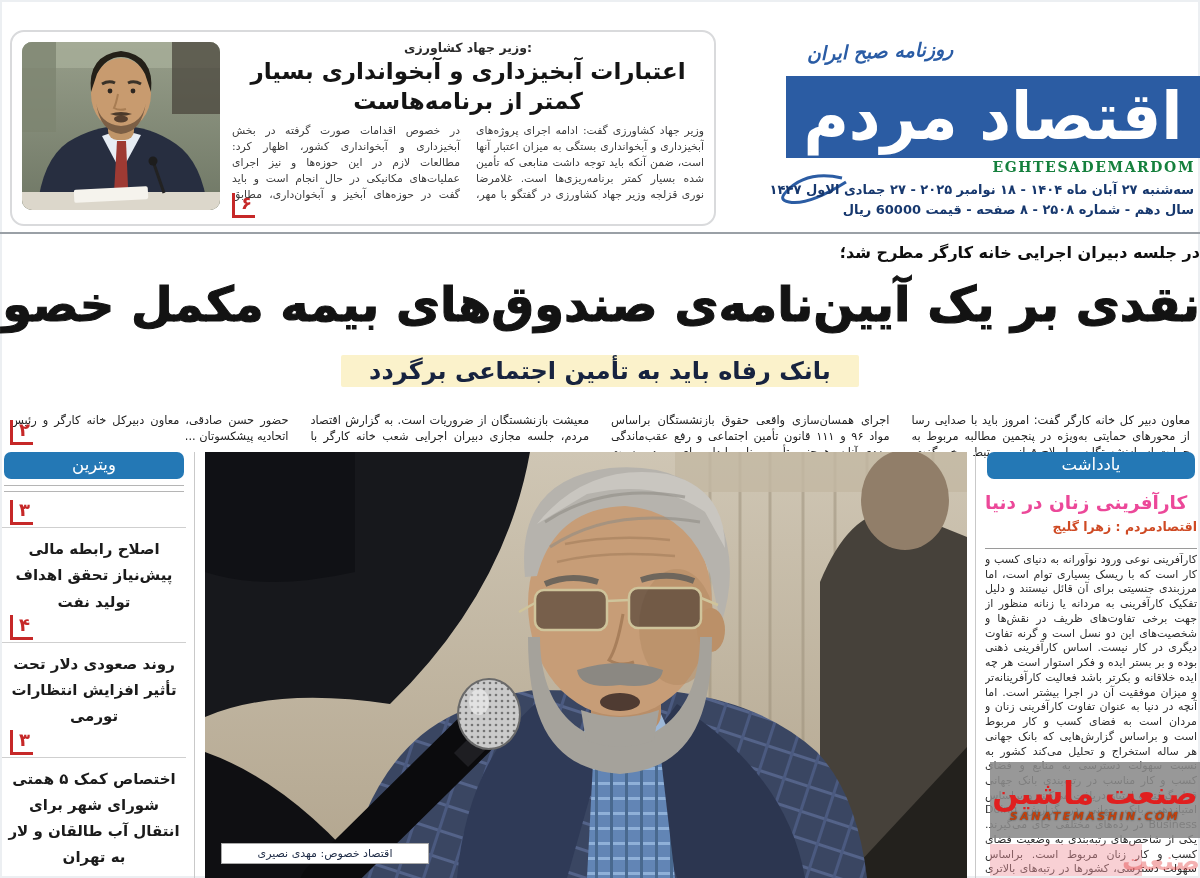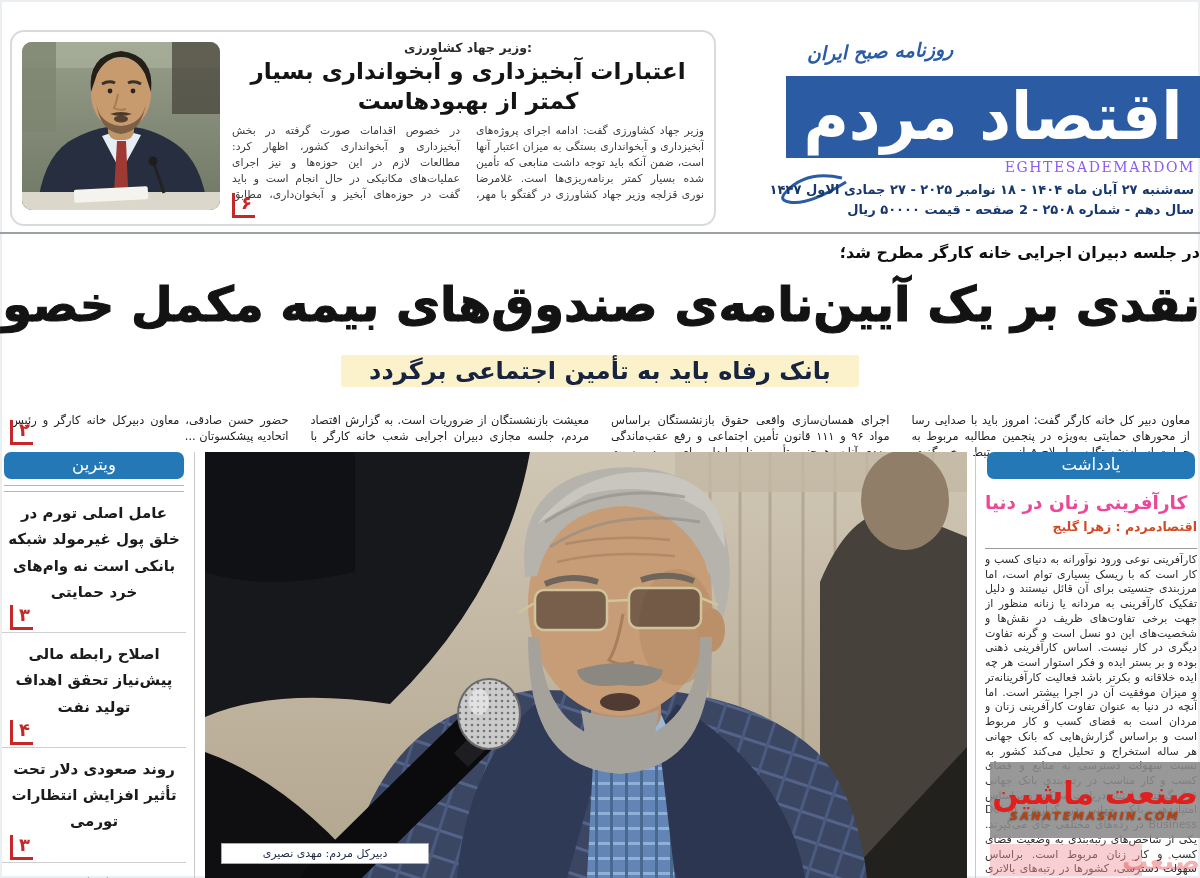--- a/index.html
+++ b/index.html
@@ -21,21 +21,21 @@
   .pmark{display:inline-block;border-left:3px solid #c62828;border-bottom:3px solid #c62828;
          color:#c62828;font-weight:bold;font-size:18px;line-height:1;padding:1px 3px 3px 6px;}
   
   .mast-tagline{position:absolute;top:40px;right:205px;width:230px;text-align:center;color:#2a5ca5;
                 font-size:19px;font-weight:bold;font-style:italic;transform:rotate(-2deg);}
   .mast-band{position:absolute;top:76px;right:0;width:414px;height:82px;background:#2b5ca3;}
   .mast-logo{position:absolute;top:62px;right:0;width:414px;height:108px;display:flex;align-items:center;
              justify-content:center;color:#fff;font-size:62px;font-weight:bold;letter-spacing:-2px;
              transform:scaleY(1.06);white-space:nowrap;}
   .mast-latin{position:absolute;top:159px;right:5px;font-family:"DejaVu Serif",serif;font-size:14px;
-              font-weight:normal;letter-spacing:1.6px;color:#8b5cf6;}
+              font-weight:bold;letter-spacing:1.6px;color:#15803d;}
   .mast-dates{position:absolute;top:180px;right:6px;text-align:right;color:#17386e;font-size:13px;
               font-weight:bold;line-height:1.55;direction:rtl;}
   .mast-swash{position:absolute;top:168px;right:352px;}
   .top-rule{position:absolute;top:232px;left:0;right:0;height:2px;background:#9aa0a6;}
   
   .lead-kicker{position:absolute;top:243px;left:0;width:100%;text-align:right;
                font-size:16px;font-weight:bold;color:#0f0f0f;}
   .lead-headline{position:absolute;top:262px;left:0;width:100%;text-align:center;font-size:48px;
                  font-weight:bold;color:#131313;-webkit-text-stroke:1.1px #131313;line-height:1.75;
                  white-space:nowrap;}
@@ -108,53 +108,52 @@
         <path d="M88,72 Q99,68 110,72 Q99,76 88,72 Z" fill="#4b3a2b"></path>
         <ellipse cx="99" cy="77" rx="7" ry="3.4" fill="#57402f"></ellipse>
         <rect x="0" y="150" width="198" height="18" fill="#dcd7cb"></rect>
         <rect x="52" y="146" width="74" height="13" rx="2" fill="#f5f3ed" transform="rotate(-3 89 152)"></rect>
         <line x1="142" y1="151" x2="132" y2="122" stroke="#222" stroke-width="3"></line>
         <circle cx="131" cy="119" r="4.5" fill="#1d1d1d"></circle>
       </svg>
     </div>
     <div class="tl-text">
       <div class="tl-kicker">وزیر جهاد کشاورزی:</div>
-      <div class="tl-headline" dir="rtl">اعتبارات آبخیزداری و آبخوانداری بسیار کمتر از بهبود‌هاست</div>
+      <div class="tl-headline" dir="rtl">اعتبارات آبخیزداری و آبخوانداری بسیار کمتر از برنامه‌هاست</div>
       <div class="tl-body">وزیر جهاد کشاورزی گفت: ادامه اجرای پروژه‌های آبخیزداری و آبخوانداری بستگی به میزان اعتبار آنها است، ضمن آنکه باید توجه داشت منابعی که تأمین شده بسیار کمتر برنامه‌ریزی‌ها است. غلامرضا نوری قزلجه وزیر جهاد کشاورزی در گفتگو با مهر، در خصوص اقدامات صورت گرفته در بخش آبخیزداری و آبخوانداری کشور، اظهار کرد: مطالعات لازم در این حوزه‌ها و نیز اجرای عملیات‌های مکانیکی در حال انجام است و باید گفت در حوزه‌های آبخیز و آبخوان‌داری، مطابق همان منابعی که برنامه برای ما مشخص کرده است، فعالیت‌ها را ادامه می‌دهیم. وی با بیان آنکه عدد برنامه‌ریزی انجام‌شده برای اجرای طرح‌های آبخیزداری و آبخوانداری را...</div>
       <div class="tl-mark"><span class="pmark">۶</span></div>
     </div>
   </div>
 
   <div class="mast-tagline">روزنامه صبح ایران</div>
   <div class="mast-band"></div>
   <div class="mast-logo" dir="rtl">اقتصاد مردم</div>
   <div class="mast-latin">EGHTESADEMARDOM</div>
   <div class="mast-swash">
     <svg width="72" height="42">
         <path d="M66,10 Q30,2 10,24 Q2,32 13,34 Q32,38 70,14" fill="none" stroke="#2b5ca3" stroke-width="3"></path>
       </svg>
   </div>
   <div class="mast-dates">
     <div>سه‌شنبه ۲۷ آبان ماه ۱۴۰۴ - ۱۸ نوامبر ۲۰۲۵ - ۲۷ جمادی الاول ۱۴۴۷</div>
-    <div>سال دهم - شماره ۲۵۰۸ - 2 صفحه - قیمت ۵۰۰۰۰ ریال</div>
+    <div>سال دهم - شماره ۲۵۰۸ - ۸ صفحه - قیمت 60000 ریال</div>
   </div>
 
   <div class="top-rule"></div>
 
   <div class="lead-kicker" dir="rtl">در جلسه دبیران اجرایی خانه کارگر مطرح شد؛</div>
   <div class="lead-headline" dir="rtl">نقدی بر یک آیین‌نامه‌ی صندوق‌های بیمه مکمل خصوصی</div>
   <div class="lead-subhead-row"><span class="lead-subhead" dir="rtl">بانک رفاه باید به تأمین اجتماعی برگردد</span></div>
   <div class="lead-text">معاون دبیر کل خانه کارگر گفت: امروز باید با صدایی رسا از محورهای حمایتی به‌ویژه در پنجمین مطالبه مربوط به حمایت از بازنشستگان و اصلاح قوانین مرتبط سخن گفت. اجرای همسان‌سازی واقعی حقوق بازنشستگان براساس مواد ۹۶ و ۱۱۱ قانون تأمین اجتماعی و رفع عقب‌ماندگی مزدی آنان، همچنین تأمین منابع پایدار برای بهبود وضعیت معیشت بازنشستگان از ضروریات است. به گزارش اقتصاد مردم، جلسه مجازی دبیران اجرایی شعب خانه کارگر با حضور حسن صادقی، معاون دبیرکل خانه کارگر و رئیس اتحادیه پیشکسوتان ...</div>
   <div class="lead-mark"><span class="pmark">۲</span></div>
 
   <div class="sidebar">
     <div class="sec-head">ویترین</div>
     <div class="dbl-rule"></div>
     <div class="side-item">
-      <div class="txt">عامل اصلی تورم در خلق پول غیرمولد شبکه بانکی است نه وام‌های خرد حمایتی</div>
       <div class="mk"><span class="pmark">۳</span></div>
     </div>
     <div class="side-item">
       <div class="txt">اصلاح رابطه مالی پیش‌نیاز تحقق اهداف تولید نفت</div>
       <div class="mk"><span class="pmark">۴</span></div>
     </div>
     <div class="side-item">
       <div class="txt">روند صعودی دلار تحت تأثیر افزایش انتظارات تورمی</div>
       <div class="mk"><span class="pmark">۳</span></div>
     </div>
@@ -236,21 +235,21 @@
       <path d="M323,185 C323,282 355,317 415,322 C475,317 507,282 507,185 L495,185 C495,252 460,287 415,290 C370,287 335,252 335,185 Z" fill="#a5a29b"></path>
       <path d="M372,218 Q415,204 458,218 Q455,238 415,233 Q375,238 372,218 Z" fill="#8b8882"></path>
       <ellipse cx="415" cy="250" rx="20" ry="9" fill="#4f3b32"></ellipse>
       <path d="M376,258 Q415,272 454,258 L449,288 Q415,302 381,288 Z" fill="#a5a29b"></path>
 
       <line x1="118" y1="432" x2="268" y2="284" stroke="#0b0b0d" stroke-width="46" stroke-linecap="round"></line>
       <line x1="256" y1="308" x2="306" y2="258" stroke="#1e1e22" stroke-width="20"></line>
       <ellipse cx="284" cy="262" rx="31" ry="35" fill="url(#mesh)" stroke="#6a6a6a" stroke-width="2"></ellipse>
       <ellipse cx="274" cy="250" rx="10" ry="13" fill="#ffffff" opacity=".45"></ellipse>
     </svg>
-    <div class="photo-caption">دبیرکل مردم: مهدی نصیری</div>
+    <div class="photo-caption">اقتصاد خصوص: مهدی نصیری</div>
   </div>
 
   <div class="note-col">
     <div class="sec-head">یادداشت</div>
     <div class="note-title">کارآفرینی زنان در دنیا</div>
     <div class="note-byline">اقتصادمردم : زهرا گلیج</div>
     <div class="note-body">کارآفرینی نوعی ورود نوآورانه به دنیای کسب و کار است که با ریسک بسیاری توام است، اما مرزبندی جنسیتی برای آن قائل نیستند و دلیل تفکیک کارآفرینی به مردانه یا زنانه منظور از جهت برخی تفاوت‌های ظریف در نقش‌ها و شخصیت‌های این دو نسل است و گرنه تفاوت دیگری در کار نیست. اساس کارآفرینی ذهنی بوده و بر بستر ایده و فکر استوار است هر چه ایده خلاقانه و بکرتر باشد فعالیت کارآفرینانه‌تر و میزان موفقیت آن در اجرا بیشتر است. اما آنچه در دنیا به عنوان تفاوت کارآفرینی زنان و مردان است به فضای کسب و کار مربوط است و براساس گزارش‌هایی که بانک جهانی هر ساله استخراج و تحلیل می‌کند کشور به نسبت سهولت دسترسی به منابع و فضای کسب و کار مناسب در رتبه‌بندی بانک جهانی قرار گرفته و امتیاز دریافت می‌کنند و براساس امتیازدهی بانک جهانی در گزارش Doing Business در رده‌های مختلفی جای می‌گیرند. یکی از شاخص‌های رتبه‌بندی به وضعیت فضای کسب و کار زنان مربوط است. براساس سهولت دسترسی، کشورها در رتبه‌های بالاتری نسبت به سایرین قرار دارند این به معنای اینست که زنان در کشورهای دارای رتبه بهتر به فضای بهتری برای کارآفرینی و فعالیت اقتصادی دسترسی دارند و در کشورهای در رتبه پایین‌تر فضای</div>
   </div>
 
   <div class="wm-pink"></div>

